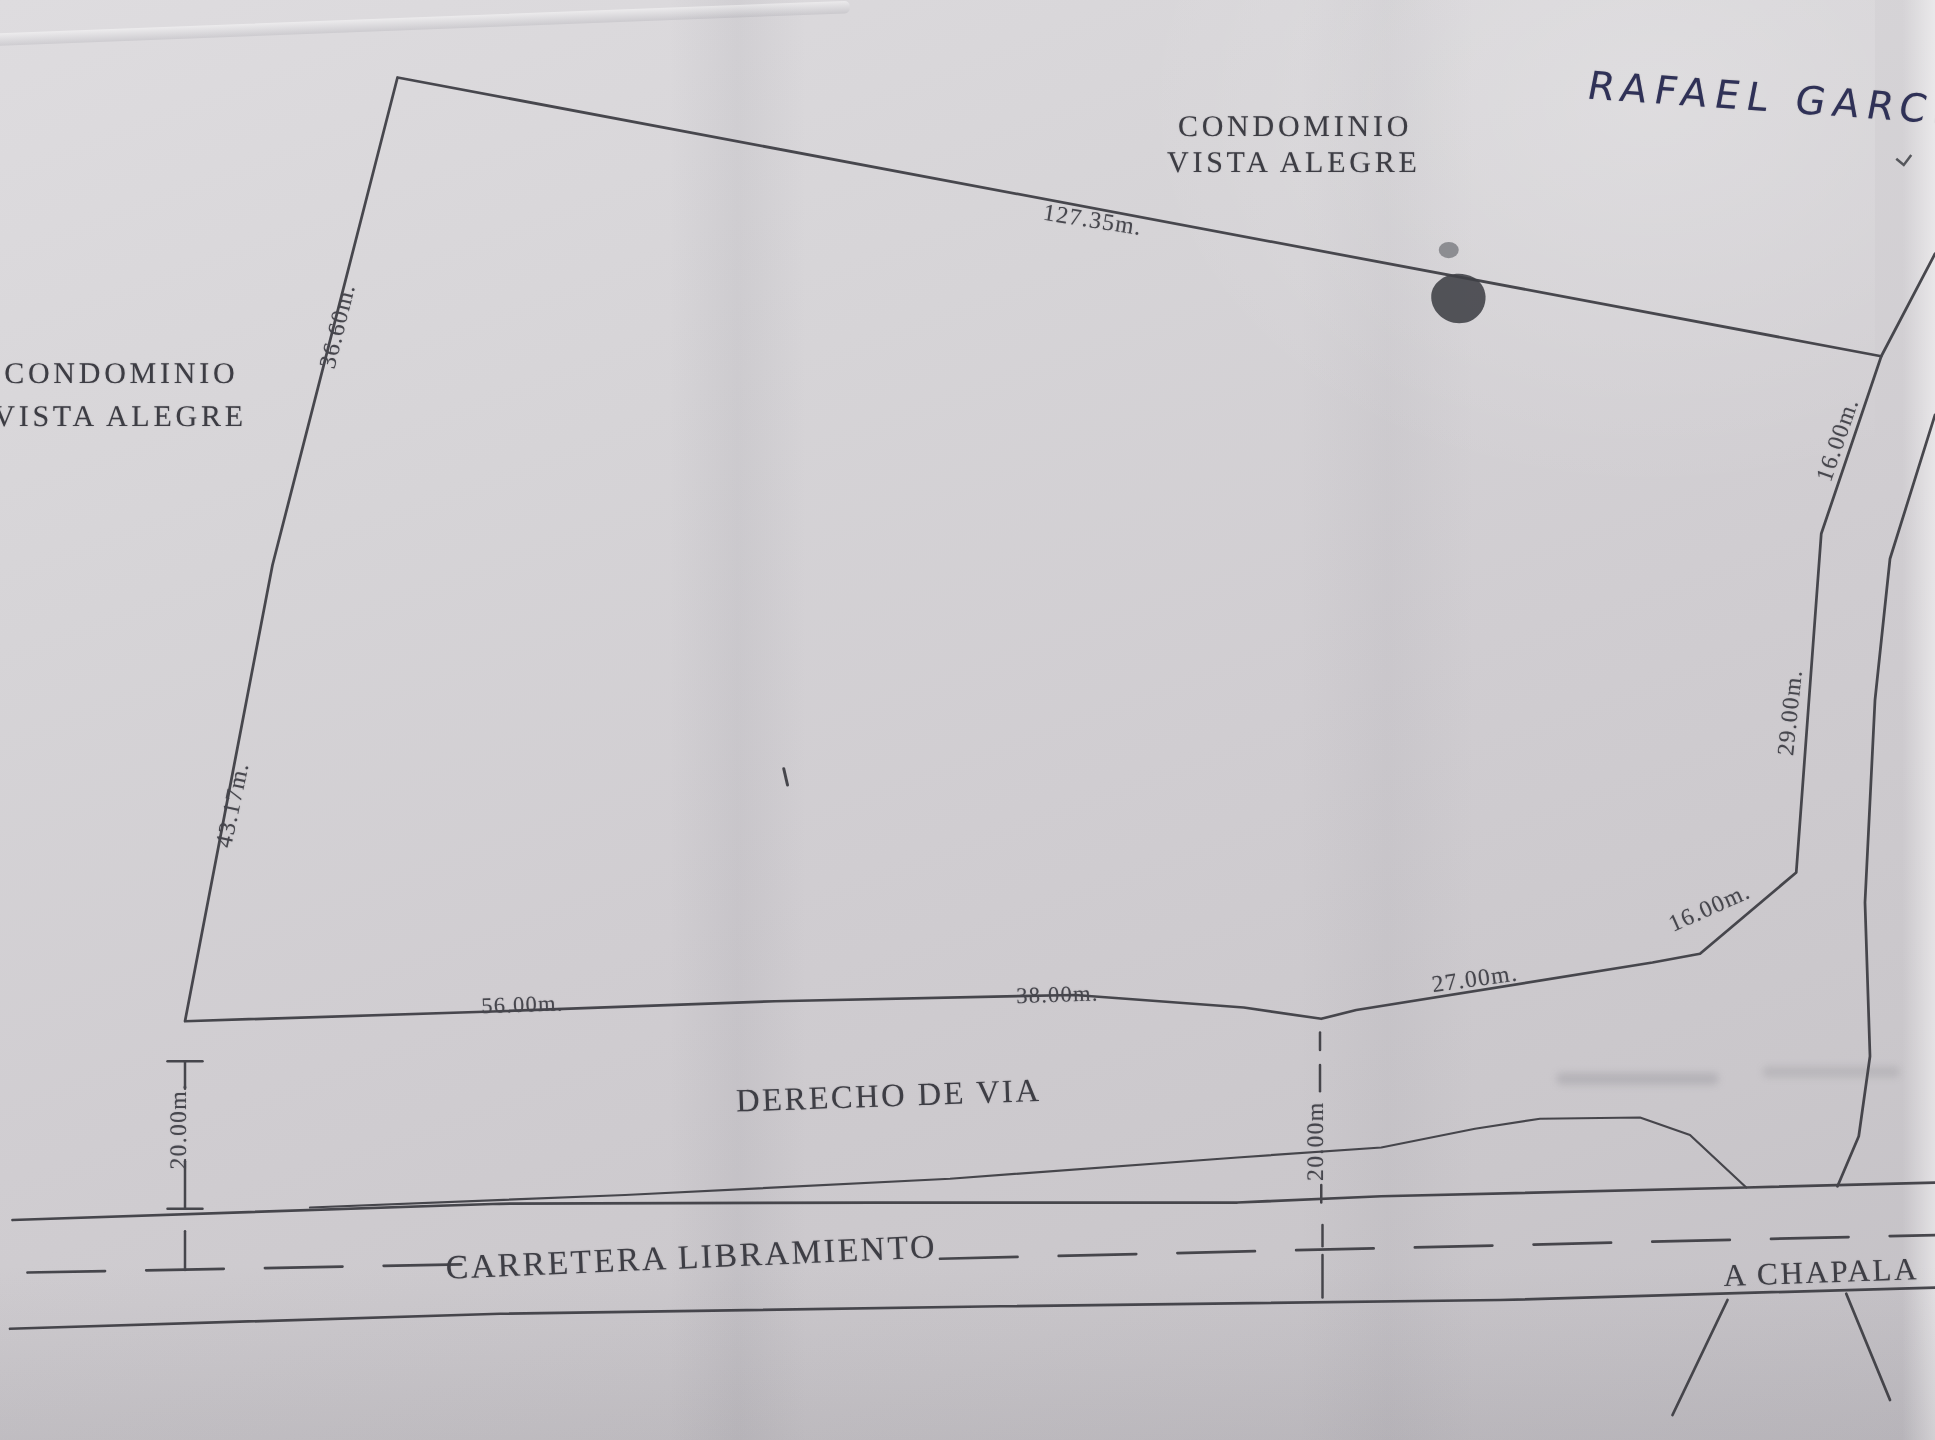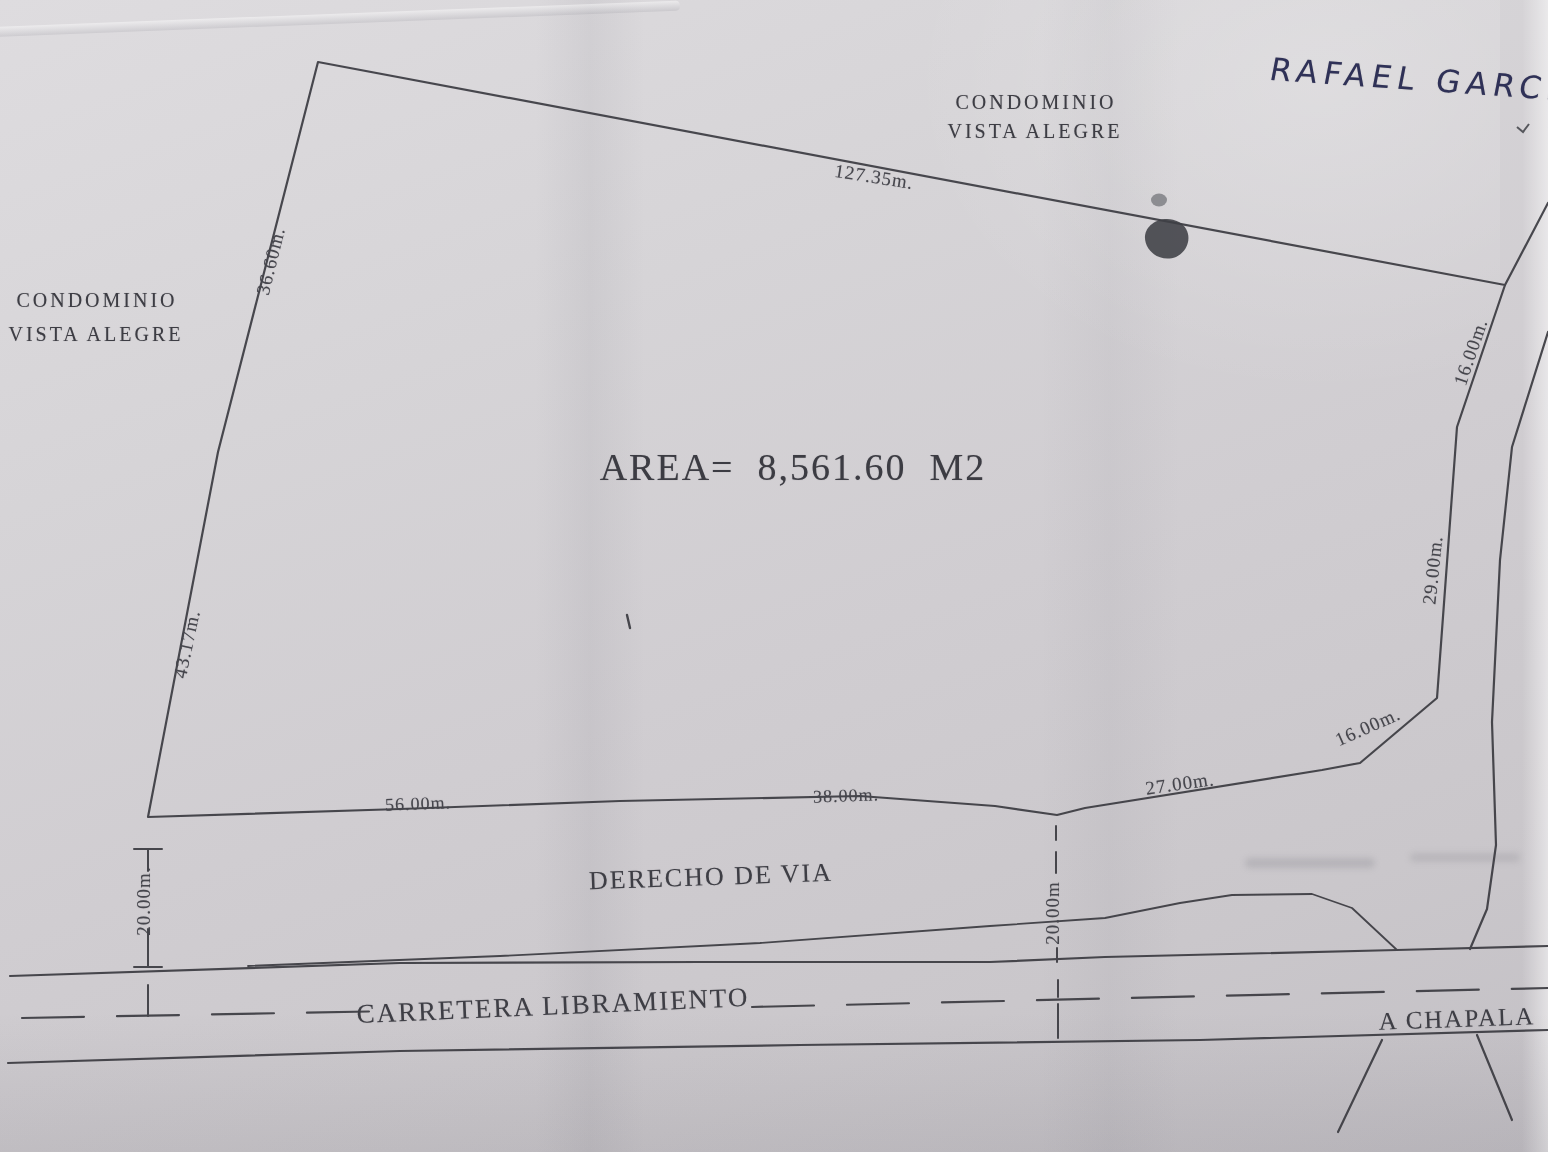--- a/index.html
+++ b/index.html
@@ -13,21 +13,21 @@
   .shade{position:absolute;pointer-events:none;}
   .lbl{
     position:absolute;
     white-space:nowrap;
     color:#3e3e45;
     font-family:"Liberation Serif", serif;
     transform-origin:center center;
     text-shadow:0 0 1px rgba(62,62,70,.35);
   }
   .dim{font-size:19px;letter-spacing:1px;color:#46464d;}
-  .neighbor{font-size:20px;letter-spacing:3px;color:#3d3d44;}
+  .neighbor{font-size:24px;letter-spacing:3px;color:#3d3d44;}
   .pre{white-space:pre;}
   svg{position:absolute;left:0;top:0;}
   .hand{
     font-family:"DejaVu Sans", sans-serif;
     color:#2f3157;
     letter-spacing:6px;
     font-size:31px;
     font-weight:500;
   }
 </style>
@@ -92,21 +92,20 @@
   </svg>
 
   <div class="lbl hand" style="left:1270px;top:62px;transform:rotate(4deg) skewX(-7deg);">RAFAEL  GARCIA</div>
 
   <div class="lbl neighbor" style="left:1036px;top:102px;transform:translate(-50%,-50%);">CONDOMINIO</div>
   <div class="lbl neighbor" style="left:1035px;top:131px;transform:translate(-50%,-50%);">VISTA  ALEGRE</div>
 
   <div class="lbl neighbor" style="left:97px;top:300px;transform:translate(-50%,-50%);">CONDOMINIO</div>
   <div class="lbl neighbor" style="left:96px;top:334px;transform:translate(-50%,-50%);">VISTA  ALEGRE</div>
 
-  <div class="lbl pre" style="left:793px;top:467px;transform:translate(-50%,-50%);font-size:38px;letter-spacing:2px;color:#3c3c43;">AREA=  8,561.60  M2</div>
 
   <div class="lbl dim" style="left:874px;top:177px;transform:translate(-50%,-50%) rotate(9deg);">127.35m.</div>
   <div class="lbl dim" style="left:271px;top:261px;transform:translate(-50%,-50%) rotate(-76deg);">36.60m.</div>
   <div class="lbl dim" style="left:187px;top:644px;transform:translate(-50%,-50%) rotate(-78deg);">43.17m.</div>
   <div class="lbl dim" style="left:1471px;top:352px;transform:translate(-50%,-50%) rotate(-71deg);">16.00m.</div>
   <div class="lbl dim" style="left:1433px;top:570px;transform:translate(-50%,-50%) rotate(-84deg);">29.00m.</div>
   <div class="lbl dim" style="left:1368px;top:727px;transform:translate(-50%,-50%) rotate(-24deg);">16.00m.</div>
   <div class="lbl dim" style="left:1180px;top:784px;transform:translate(-50%,-50%) rotate(-8deg);">27.00m.</div>
   <div class="lbl dim" style="left:846px;top:796px;transform:translate(-50%,-50%) rotate(-2deg);font-size:18px;">38.00m.</div>
   <div class="lbl dim" style="left:418px;top:804px;transform:translate(-50%,-50%) rotate(-2deg);font-size:18px;">56.00m.</div>

